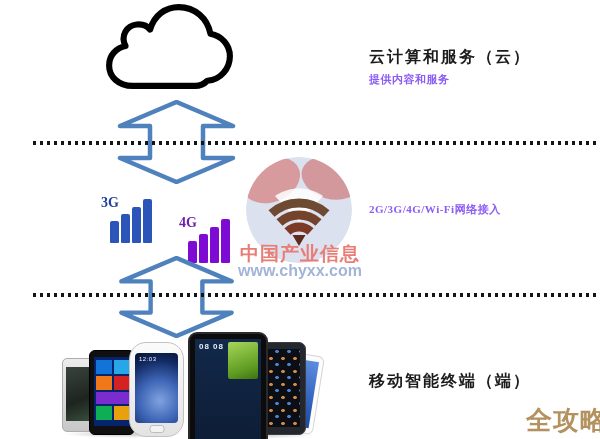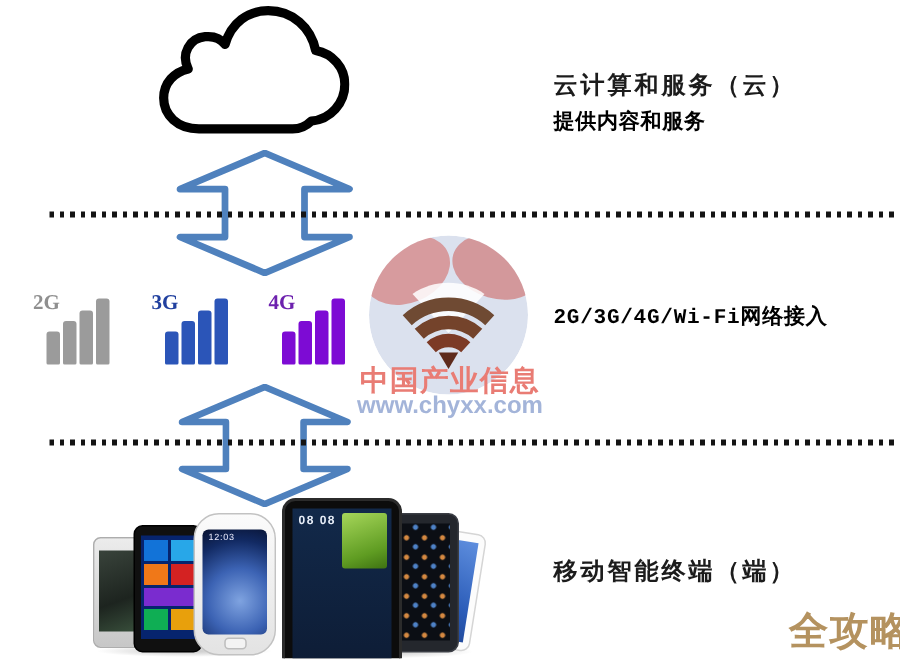--- a/index.html
+++ b/index.html
@@ -8,22 +8,22 @@
   .abs{position:absolute;}
 
   
   .dotted{position:absolute;left:33px;width:565px;height:4px;
           background-image:repeating-linear-gradient(90deg,var(--dot,#141414) 0 3px,transparent 3px 7px);}
 
   
   .label-block{position:absolute;left:369px;width:225px;}
   .layer-title{font-family:"Liberation Serif","DejaVu Serif",serif;font-weight:600;
                font-size:16px;letter-spacing:2px;color:#1c1c1c;white-space:nowrap;}
-  .layer-sub{font-family:Liberation Mono, monospace;font-weight:700;
-             font-size:14px;letter-spacing:0.5px;color:#000000;margin-top:4px;white-space:nowrap;}
+  .layer-sub{font-family:Liberation Serif, serif;font-weight:700;
+             font-size:11px;letter-spacing:0.5px;color:#8b5cf6;margin-top:4px;white-space:nowrap;}
 
   
   .signal{position:absolute;top:196px;width:62px;height:47px;}
   .sig-label{position:absolute;left:0;top:-1px;font-family:"Liberation Serif","DejaVu Serif",serif;
              font-weight:700;font-size:14px;}
   .bars{position:absolute;left:9px;bottom:0;display:flex;align-items:flex-end;gap:2px;}
   .bar{width:9px;border-radius:2px 2px 1px 1px;}
 
   
   .wm-text{position:absolute;left:235px;width:130px;text-align:center;font-weight:700;white-space:nowrap;}
@@ -86,39 +86,30 @@
              C 35 19.5, 40 21, 43 25 C 47 11, 58 3, 71 3 C 87 3, 99 14, 102 29
              C 113 31, 121 40, 121 51 C 121 63, 112 74, 99 75 C 96 78, 92 80, 87 80 Z" fill="#ffffff" stroke="#000000" stroke-width="6" stroke-linejoin="round"></path>
   </svg>
 
   <svg class="abs arrow-svg" style="left:117px;top:100px;" width="119" height="84" viewBox="0 0 119 84">
     <polygon points="59.5,2 116,26 86,26 86,58 116,58 59.5,82 3,58 33,58 33,26 3,26" fill="#ffffff" stroke="#4f81bd" class="arrow-shape" stroke-width="4.5" stroke-linejoin="round"></polygon>
   </svg>
 
   <div class="dotted" style="top:141px;"></div>
 
-  <div class="signal" style="left:22px;">
-    <span class="sig-label" style="color: rgb(143, 143, 143);">2G</span>
-    <div class="bars">
-        <div class="bar" style="height: 22px; background: rgb(155, 155, 155);"></div>
-        <div class="bar" style="height: 29px; background: rgb(155, 155, 155);"></div>
-        <div class="bar" style="height: 36px; background: rgb(155, 155, 155);"></div>
-        <div class="bar" style="height: 44px; background: rgb(155, 155, 155);"></div>
-      </div>
-  </div>
   <div class="signal" style="left:101px;">
     <span class="sig-label" style="color: rgb(33, 64, 159);">3G</span>
     <div class="bars">
         <div class="bar" style="height: 22px; background: rgb(43, 85, 184);"></div>
         <div class="bar" style="height: 29px; background: rgb(43, 85, 184);"></div>
         <div class="bar" style="height: 36px; background: rgb(43, 85, 184);"></div>
         <div class="bar" style="height: 44px; background: rgb(43, 85, 184);"></div>
       </div>
   </div>
-  <div class="signal" style="left:179px;">
+  <div class="signal" style="left:179px;margin-top:20px;">
     <span class="sig-label" style="color: rgb(109, 33, 174);">4G</span>
     <div class="bars">
         <div class="bar" style="height: 22px; background: rgb(125, 11, 212);"></div>
         <div class="bar" style="height: 29px; background: rgb(125, 11, 212);"></div>
         <div class="bar" style="height: 36px; background: rgb(125, 11, 212);"></div>
         <div class="bar" style="height: 44px; background: rgb(125, 11, 212);"></div>
       </div>
   </div>
 
   <svg class="abs" style="left:245px;top:156px;" width="108" height="108" viewBox="0 0 108 108">

